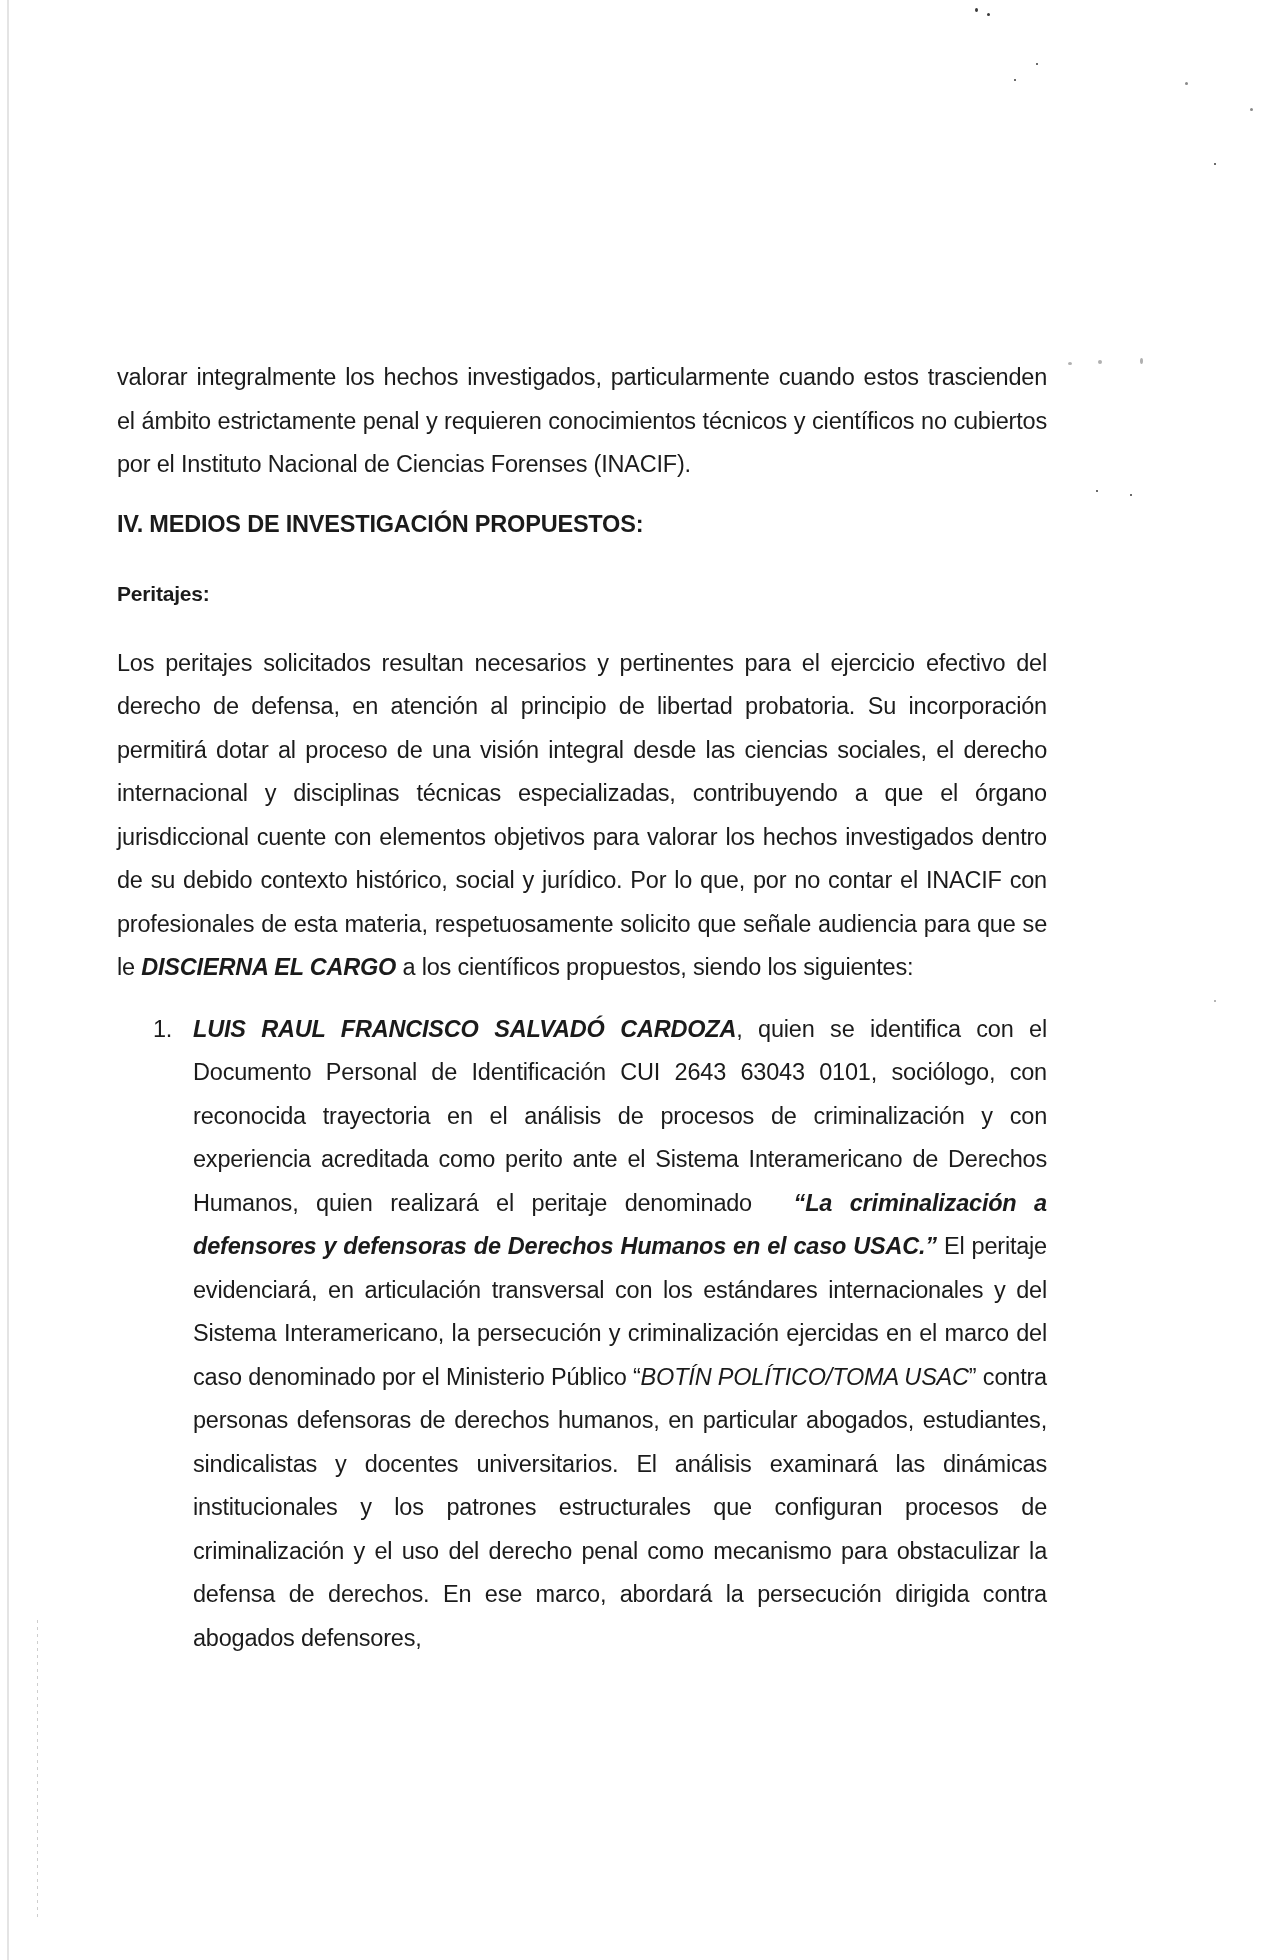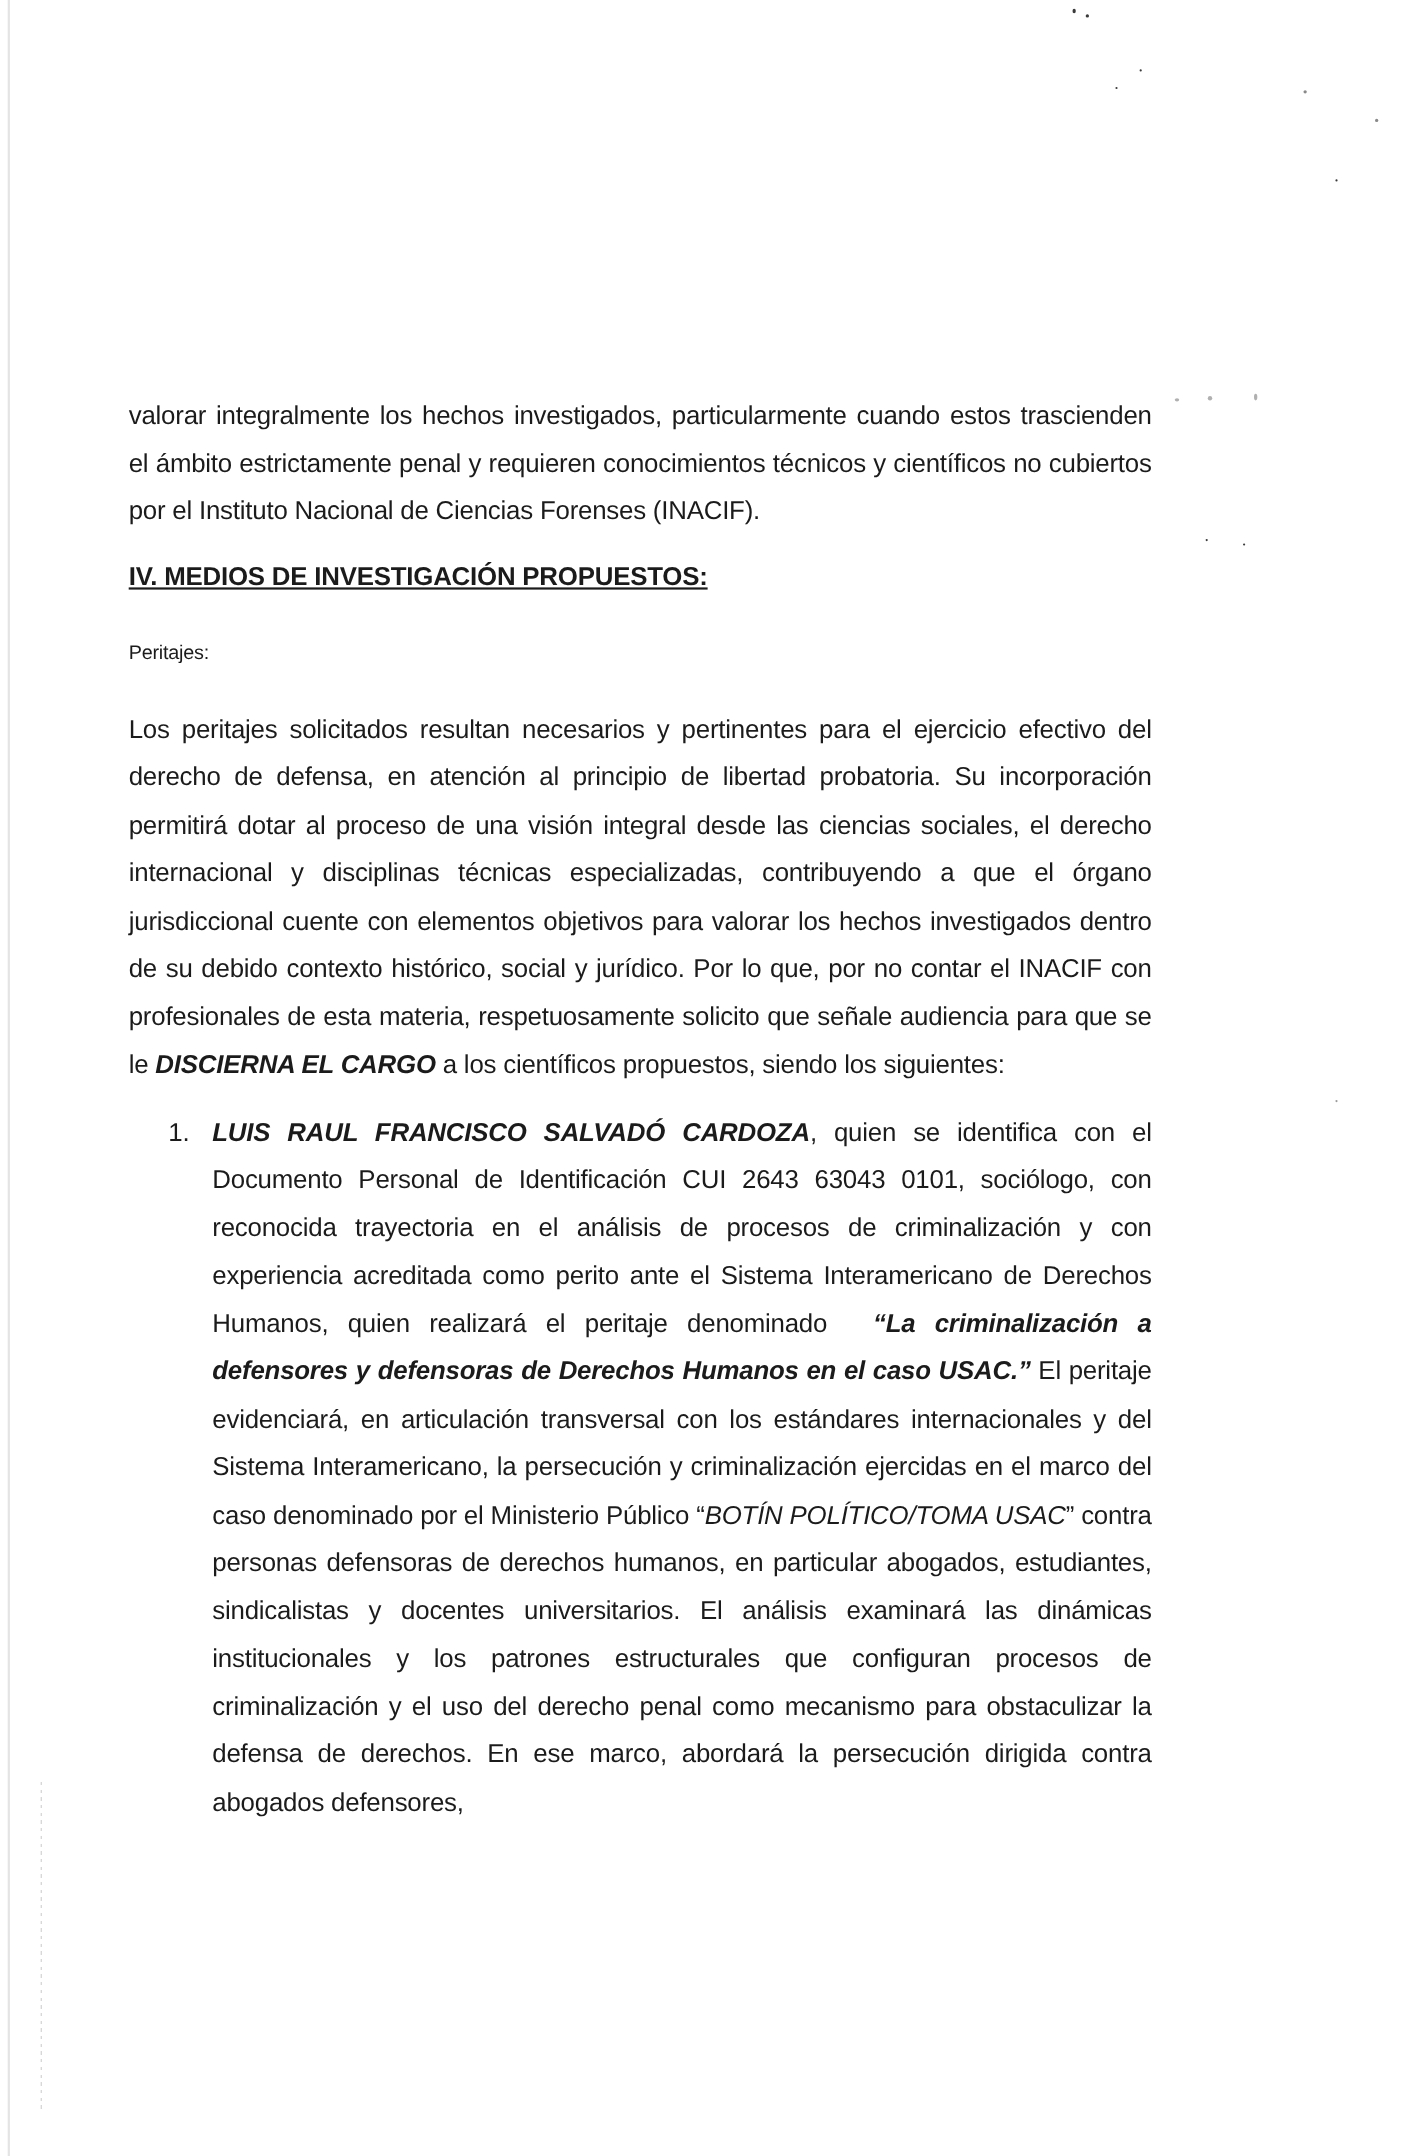--- a/index.html
+++ b/index.html
@@ -24,25 +24,25 @@
     .content {
       position: absolute; left: 117px; top: 356px; width: 930px;
       font-size: 23.5px;
       line-height: 43.5px;
       letter-spacing: -0.2px;
     }
     p { margin: 0; text-align: justify; }
     .para-intro { margin-bottom: 16px; }
     h2 {
       margin: 0 0 26px 0;
-      font-size: 23.5px; font-weight: bold; line-height: 43.5px; text-decoration: underline;
+      font-size: 23.5px; font-weight: bold; line-height: 43.5px;
     }
     h3 {
       margin: 0 0 26px 0;
-      font-size: 18px; font-weight: normal; line-height: 43.5px;
+      font-size: 21px; font-weight: bold; line-height: 43.5px;
     }
     .para-main { margin-bottom: 18px; }
     b { font-weight: bold; font-style: italic; }
     .bi { font-weight: bold; font-style: italic; margin-left: 24px; }
     .it { font-style: italic; margin-top: 25px; }
     ol.experts {
       margin: 0; padding: 0; list-style: none;
     }
     ol.experts li {
       position: relative;

